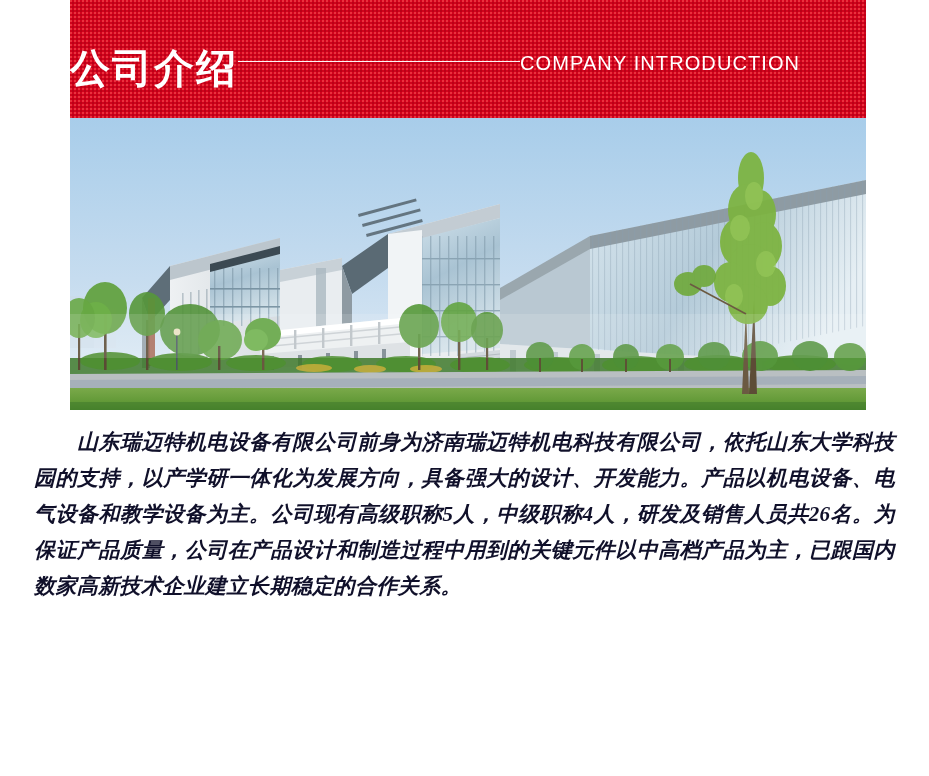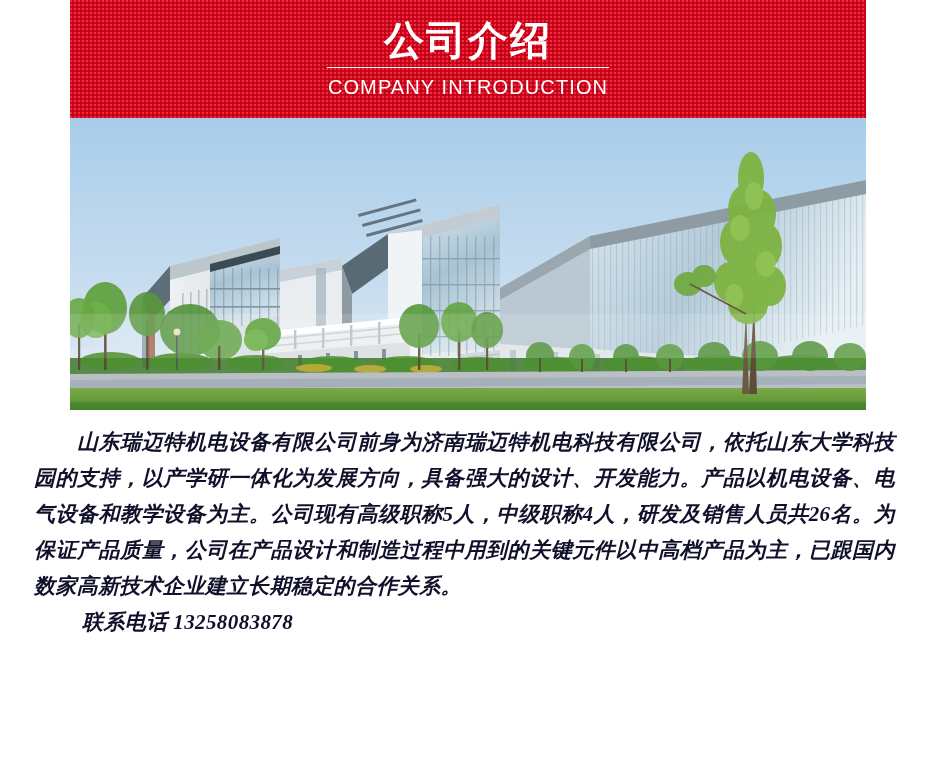--- a/index.html
+++ b/index.html
@@ -21,21 +21,21 @@
     left: 70px;
     top: 0;
     width: 796px;
     height: 118px;
     background-color: #d1021c;
     background-image:
       radial-gradient(circle at 1px 1px, rgba(255,90,90,0.55) 0.7px, transparent 1.1px),
       radial-gradient(circle at 3px 3px, rgba(150,0,15,0.40) 0.7px, transparent 1.1px);
     background-size: 4px 4px, 4px 4px;
     display: flex;
-    flex-direction: column;
+    flex-direction: row;
     align-items: center;
     justify-content: flex-start;
   }
   #header-title {
     margin-top: 17px;
     color: #ffffff;
     font-family: "Liberation Sans", "DejaVu Sans", sans-serif;
     font-weight: bold;
     font-size: 40px;
     line-height: 46px;
@@ -362,14 +362,13 @@
       </g>
       <path d="M676,196 L620,166" stroke="#6b5a42" stroke-width="1.6" fill="none"></path>
     </g>
 
     <rect x="0" y="196" width="796" height="44" fill="#ffffff" opacity="0.13"></rect>
   </svg>
 </div>
 
 <div id="intro-text">
   <p class="para">　　山东瑞迈特机电设备有限公司前身为济南瑞迈特机电科技有限公司，依托山东大学科技园的支持，以产学研一体化为发展方向，具备强大的设计、开发能力。产品以机电设备、电气设备和教学设备为主。公司现有高级职称5人，中级职称4人，研发及销售人员共26名。为保证产品质量，公司在产品设计和制造过程中用到的关键元件以中高档产品为主，已跟国内数家高新技术企业建立长期稳定的合作关系。</p>
-  <p id="contact-line">联系电话 13258083878</p>
 </div>
 
 </body></html>

